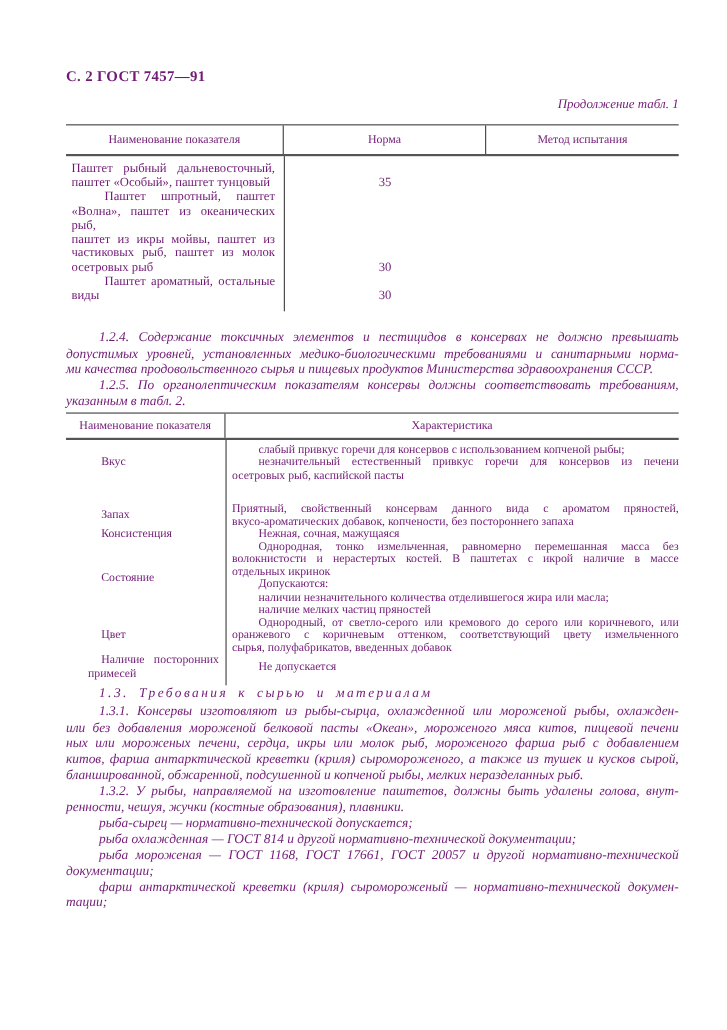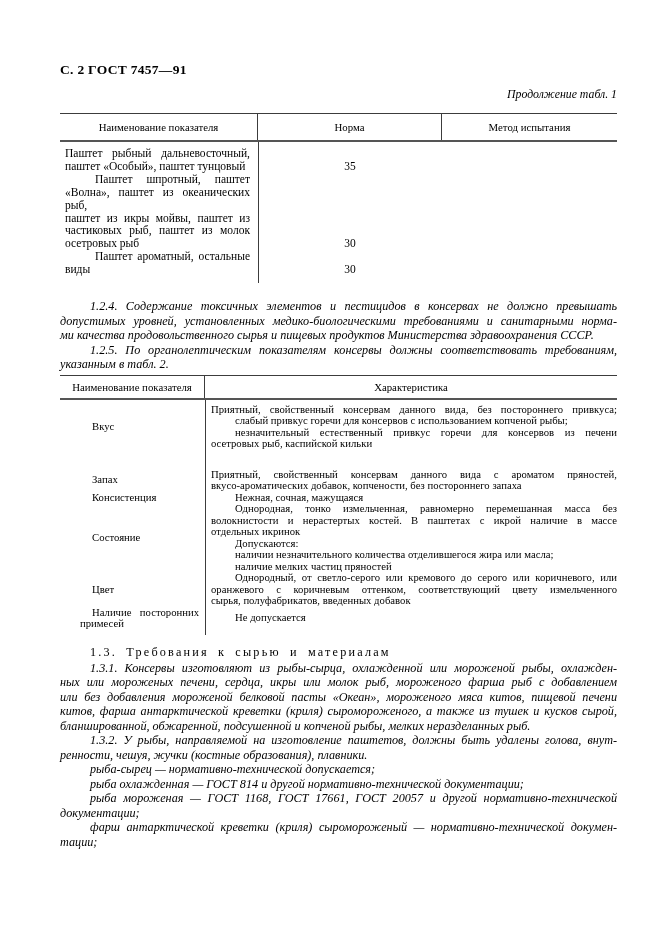--- a/index.html
+++ b/index.html
@@ -2,21 +2,21 @@
 <html lang="ru"><head>
 <meta charset="utf-8">
 <style>
   html,body{margin:0;padding:0;background:#ffffff;}
   .page{
     position:relative;
     width:661px;height:936px;
     background:#ffffff;
     overflow:hidden;
     font-family:"Liberation Serif","DejaVu Serif",serif;
-    color:#000000;
+    color:#701a75;
     -webkit-font-smoothing:antialiased;
   }
   .content{padding:62px 44px 0 60px;}
 
   .doc-header{font-weight:bold;font-size:13.5px;letter-spacing:.3px;}
   .cap-italic{font-style:italic;text-align:right;font-size:11.8px;margin-top:9px;}
 
   
   .line{min-height:1em;}
   .j{text-align:justify;text-align-last:justify;}
@@ -49,21 +49,21 @@
   .t2-head .hc{display:flex;align-items:center;justify-content:center;text-align:center;height:22px;box-sizing:border-box;}
   .hd1{width:145px;border-right:1px solid #3c3c3c;}
   .hd2{flex:1;}
   .t2-body{position:relative;padding:4px 0 5px;font-size:10.7px;line-height:11.5px;}
   .t2-body::before{content:"";position:absolute;left:145px;top:0;bottom:0;width:1px;background:#3c3c3c;}
   .t2-row{display:flex;align-items:center;}
   .t2-row.gap{margin-top:19px;}
   .t2-label{width:145px;box-sizing:border-box;padding-left:20px;padding-right:6px;}
   .t2-char{flex:1;box-sizing:border-box;padding-left:6px;}
 
-  .sec-head{margin-top:10px;margin-bottom:1px;font-size:12.2px;letter-spacing:2.2px;word-spacing:4px;text-indent:30px;white-space:nowrap;}
+  .sec-head{margin-bottom:1px;font-size:12.2px;letter-spacing:2.2px;word-spacing:4px;text-indent:30px;white-space:nowrap;font-style:italic;}
 </style>
 </head>
 <body>
 
 <div class="page">
   <div class="content">
 
     <div class="doc-header">С. 2 ГОСТ 7457—91</div>
 
     <div class="cap-italic">Продолжение табл. 1</div>
@@ -120,24 +120,23 @@
       <div class="t2-head">
         <div class="hc hd1">Наименование показателя</div>
         <div class="hc hd2">Характеристика</div>
       </div>
       <div class="t2-body">
         <div class="t2-row">
           <div class="t2-label">
               <div class="line i3">Вкус</div>
             </div>
           <div class="t2-char">
-              <div class="line j">Приятный, свойственный консервам данного вида, без постороннего привкуса;</div>
               <div class="line i2">слабый привкус горечи для консервов с использованием копченой рыбы;</div>
               <div class="line i2 j">незначительный естественный привкус горечи для консервов из печени</div>
-              <div class="line">осетровых рыб, каспийской кильки</div>
+              <div class="line">осетровых рыб, каспийской пасты</div>
             </div>
         </div>
         <div class="t2-row gap">
           <div class="t2-label">
               <div class="line i3">Запах</div>
             </div>
           <div class="t2-char">
               <div class="line j">Приятный, свойственный консервам данного вида с ароматом пряностей,</div>
               <div class="line">вкусо-ароматических добавок, копчености, без постороннего запаха</div>
             </div>
@@ -182,22 +181,22 @@
               <div class="line i2">Не допускается</div>
             </div>
         </div>
       </div>
     </div>
 
     <div class="sec-head">1.3. Требования к сырью и материалам</div>
 
     <div class="para">
         <div class="line i1 j">1.3.1. Консервы изготовляют из рыбы-сырца, охлажденной или мороженой рыбы, охлажден-</div>
+        <div class="line j">или без добавления мороженой белковой пасты «Океан», мороженого мяса китов, пищевой печени</div>
         <div class="line j">ных или мороженых печени, сердца, икры или молок рыб, мороженого фарша рыб с добавлением</div>
-        <div class="line j">или без добавления мороженой белковой пасты «Океан», мороженого мяса китов, пищевой печени</div>
         <div class="line j">китов, фарша антарктической креветки (криля) сыромороженого, а также из тушек и кусков сырой,</div>
         <div class="line">бланшированной, обжаренной, подсушенной и копченой рыбы, мелких неразделанных рыб.</div>
       </div>
     <div class="para">
         <div class="line i1 j">1.3.2. У рыбы, направляемой на изготовление паштетов, должны быть удалены голова, внут-</div>
         <div class="line">ренности, чешуя, жучки (костные образования), плавники.</div>
       </div>
 
     <div class="para">
         <div class="line i1">рыба-сырец — нормативно-технической допускается;</div>

